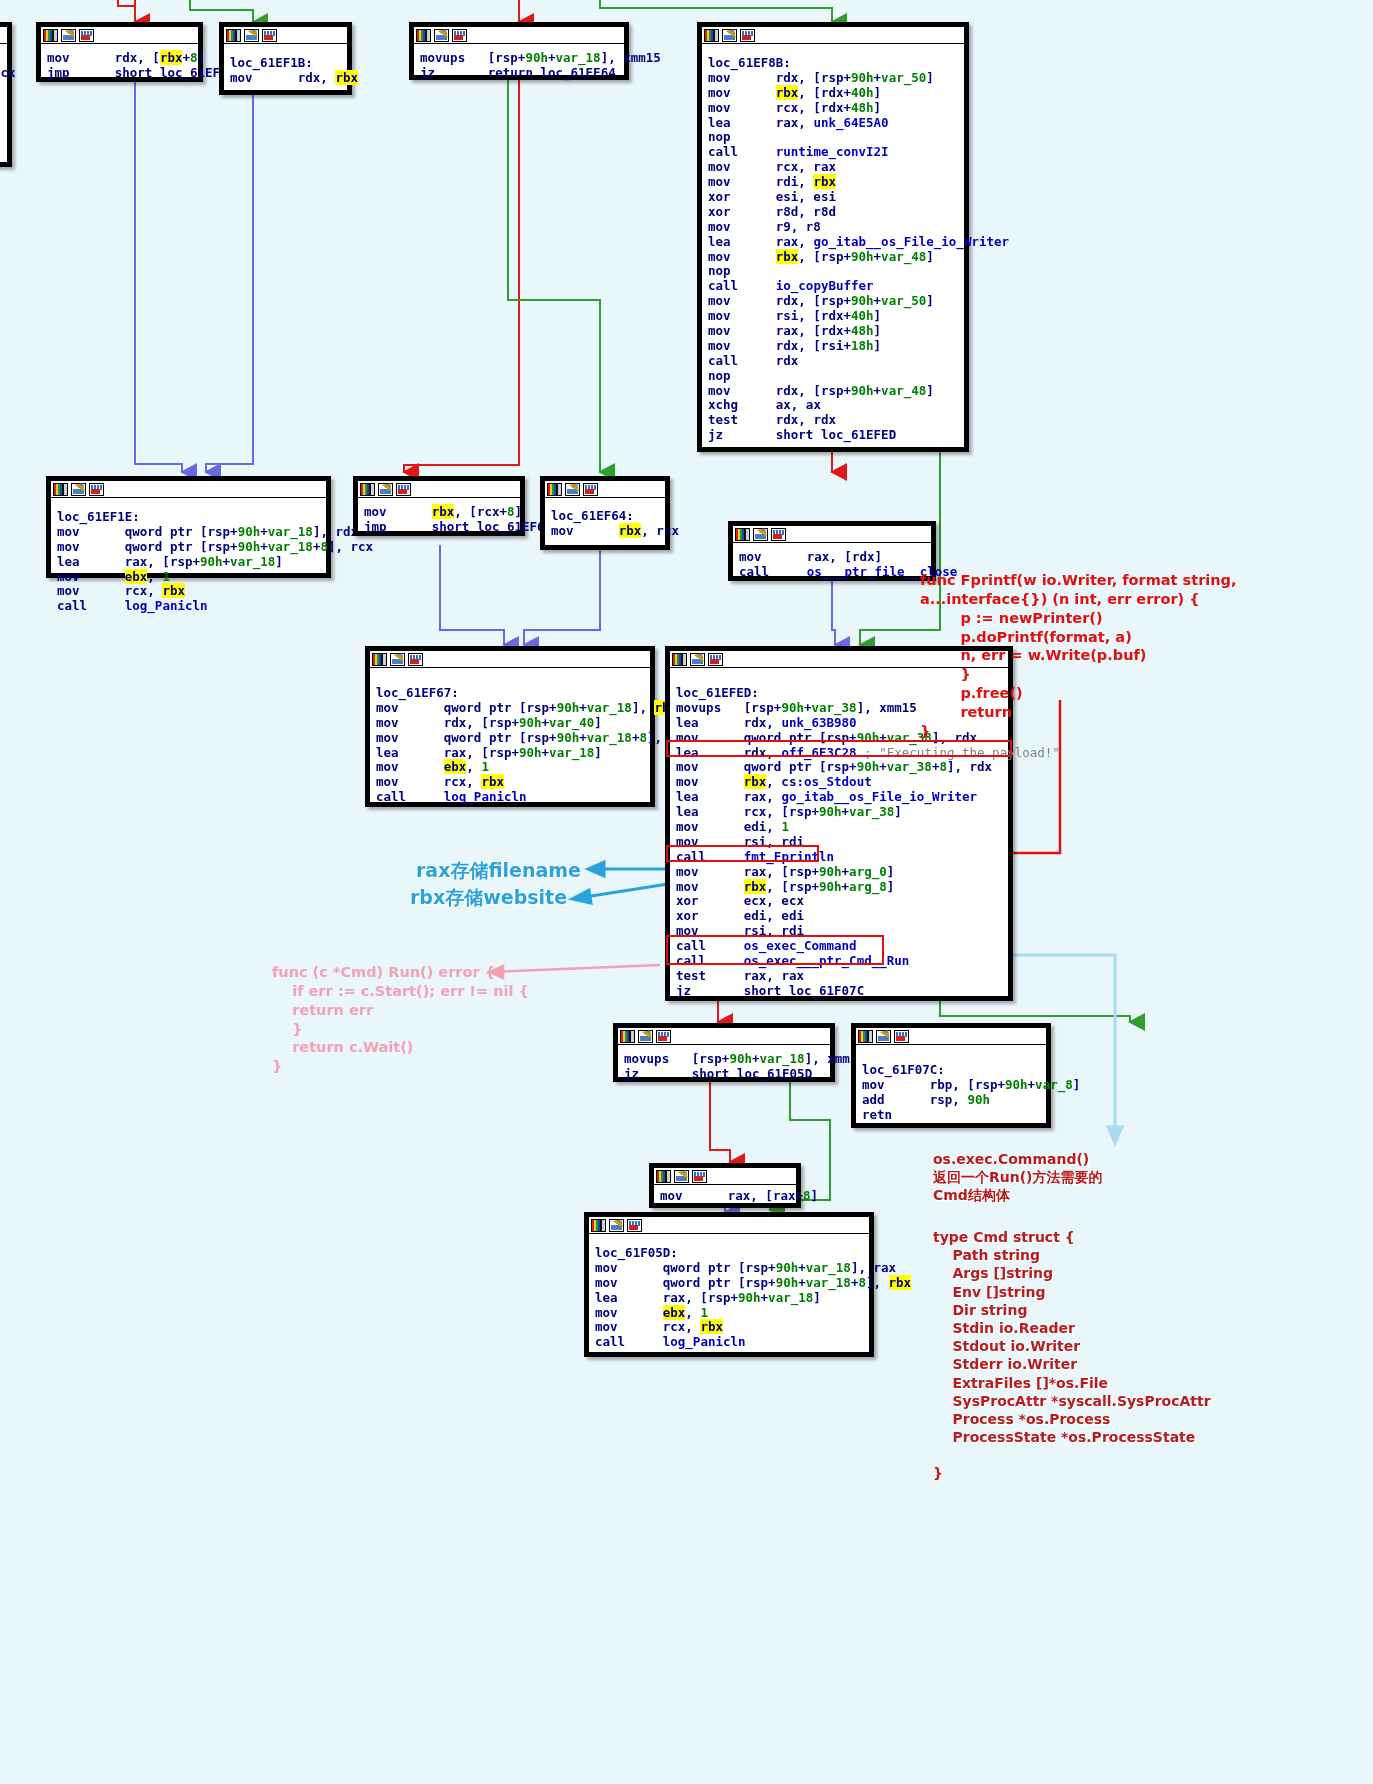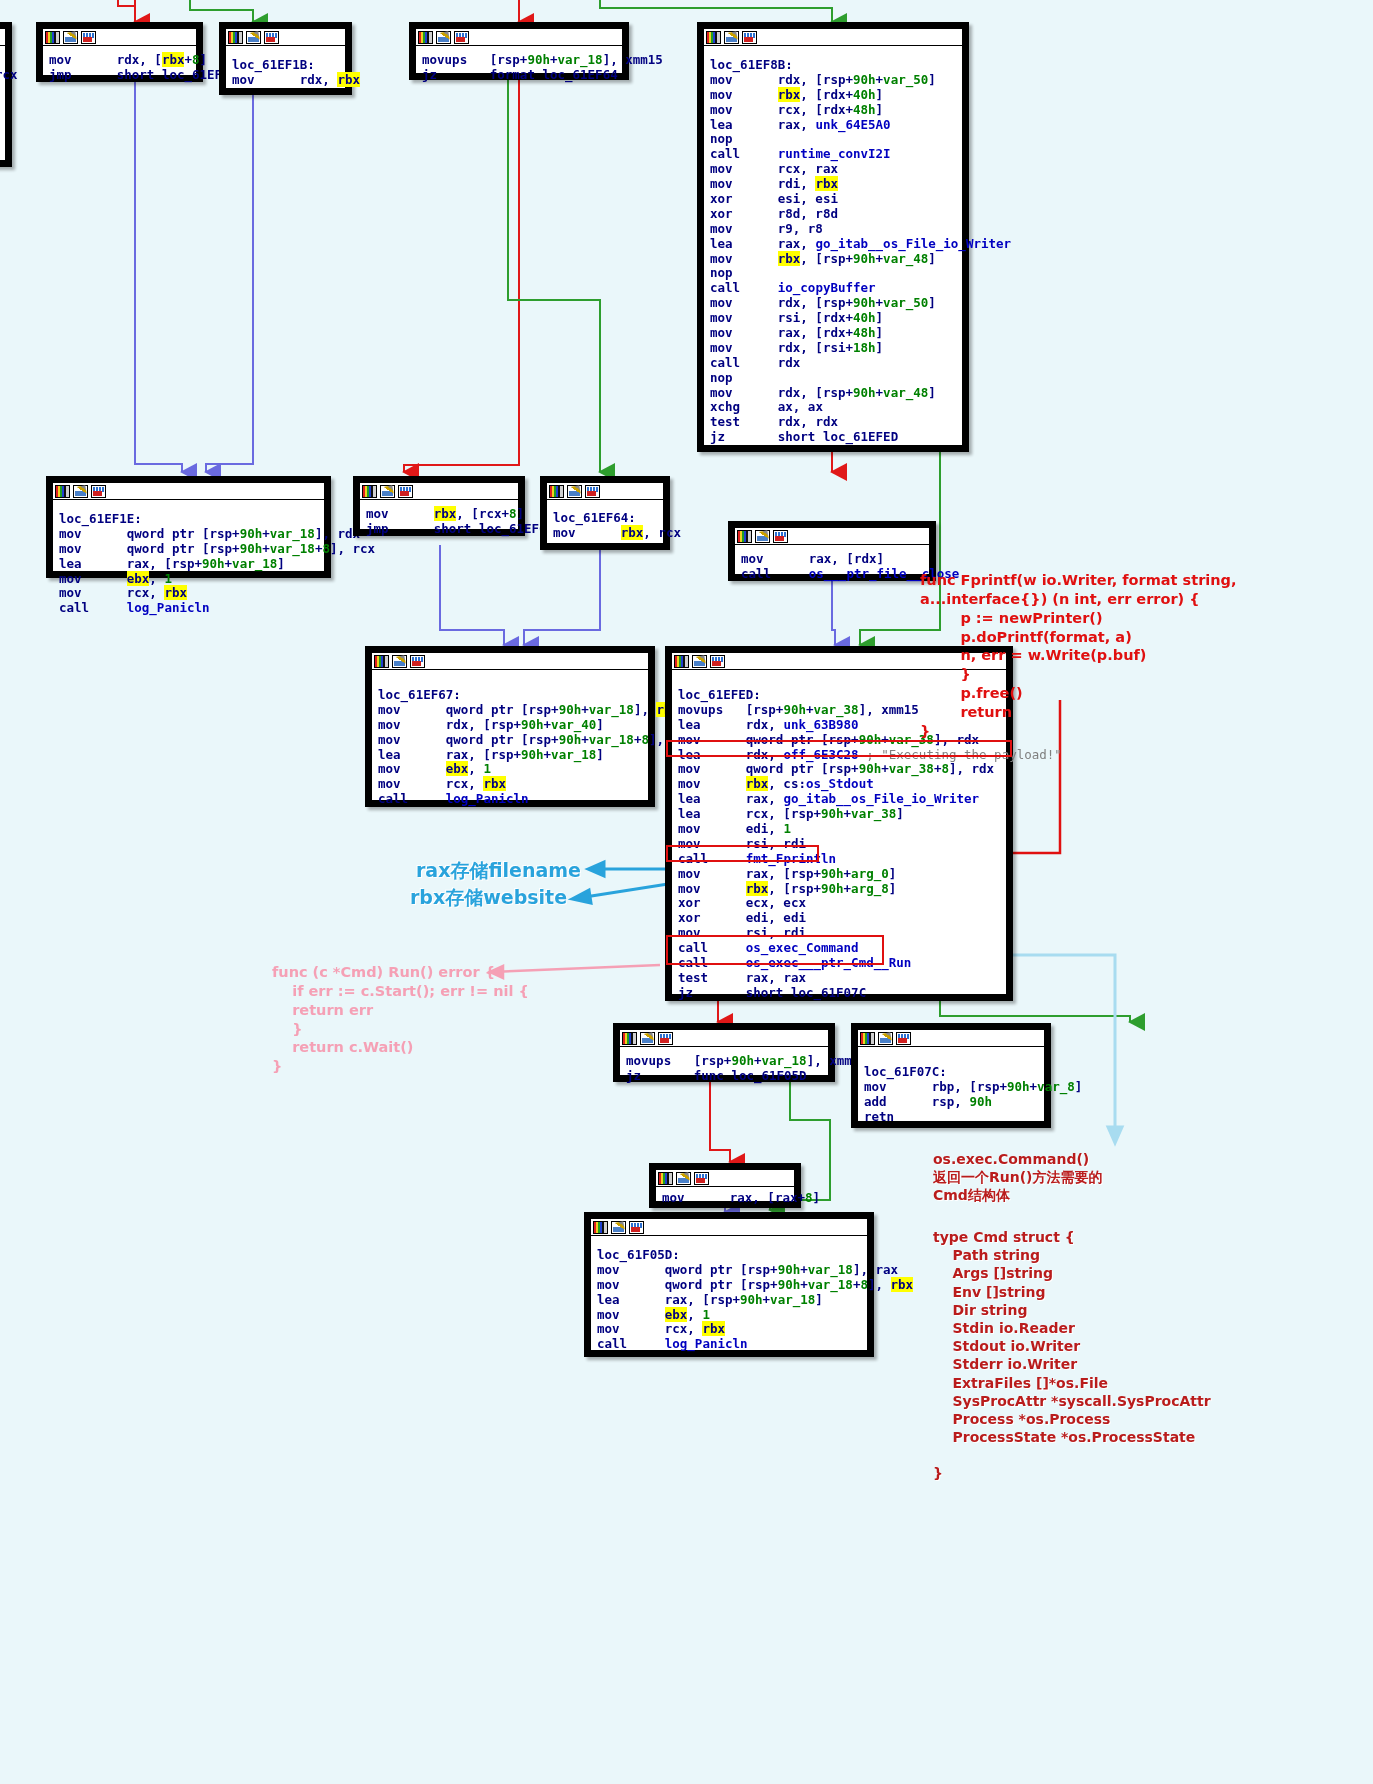--- a/index.html
+++ b/index.html
@@ -20,21 +20,21 @@
   svg.edges {
     position: absolute; left: 0; top: 0;
     width: 1373px; height: 1784px;
     pointer-events: none;
     z-index: 1;
   }
   
   .blk {
     position: absolute;
     background: #ffffff;
-    border: 7px solid #000000;
+    border: 5px solid #000000;
     box-shadow: 3px 3px 3px rgba(0,0,0,0.30);
     z-index: 3;
     padding: 0;
   }
   .blk .titlebar {
     height: 17px;
     border-bottom: 1px solid #000;
     display: flex;
     align-items: center;
     gap: 3px;
@@ -217,21 +217,21 @@
   </div>
   <div class="code" style="padding-top:12px;"><span class="ln"><span class="lbl">loc_61EF1B:</span></span><span class="ln"><span class="mn">mov</span>      <span class="op">rdx, </span><span class="hl">rbx</span></span></div>
 </div>
 
 <div class="blk" style="left:409px; top:22px; width:220px; height:58px;">
   <div class="titlebar">
     <span class="ic ic-palette"></span>
     <span class="ic ic-pencil"></span>
     <span class="ic ic-graph"></span>
   </div>
-  <div class="code"><span class="ln"><span class="mn">movups</span>   <span class="op">[rsp+</span><span class="num">90h</span><span class="op">+</span><span class="num">var_18</span><span class="op">], xmm15</span></span><span class="ln"><span class="mn">jz</span>       <span class="op">format loc_61EF64</span></span></div>
+  <div class="code"><span class="ln"><span class="mn">movups</span>   <span class="op">[rsp+</span><span class="num">90h</span><span class="op">+</span><span class="num">var_18</span><span class="op">], xmm15</span></span><span class="ln"><span class="mn">jz</span>       <span class="op">return loc_61EF64</span></span></div>
 </div>
 
 <div class="blk" style="left:697px; top:22px; width:272px; height:430px;">
   <div class="titlebar">
     <span class="ic ic-palette"></span>
     <span class="ic ic-pencil"></span>
     <span class="ic ic-graph"></span>
   </div>
   <div class="code" style="padding-top:12px;"><span class="ln"><span class="lbl">loc_61EF8B:</span></span><span class="ln"><span class="mn">mov</span>      <span class="op">rdx, [rsp+</span><span class="num">90h</span><span class="op">+</span><span class="num">var_50</span><span class="op">]</span></span><span class="ln"><span class="mn">mov</span>      <span class="hl">rbx</span><span class="op">, [rdx+</span><span class="num">40h</span><span class="op">]</span></span><span class="ln"><span class="mn">mov</span>      <span class="op">rcx, [rdx+</span><span class="num">48h</span><span class="op">]</span></span><span class="ln"><span class="mn">lea</span>      <span class="op">rax, </span><span class="nm">unk_64E5A0</span></span><span class="ln"><span class="mn">nop</span></span><span class="ln"><span class="mn">call</span>     <span class="nm">runtime_convI2I</span></span><span class="ln"><span class="mn">mov</span>      <span class="op">rcx, rax</span></span><span class="ln"><span class="mn">mov</span>      <span class="op">rdi, </span><span class="hl">rbx</span></span><span class="ln"><span class="mn">xor</span>      <span class="op">esi, esi</span></span><span class="ln"><span class="mn">xor</span>      <span class="op">r8d, r8d</span></span><span class="ln"><span class="mn">mov</span>      <span class="op">r9, r8</span></span><span class="ln"><span class="mn">lea</span>      <span class="op">rax, </span><span class="nm">go_itab__os_File_io_Writer</span></span><span class="ln"><span class="mn">mov</span>      <span class="hl">rbx</span><span class="op">, [rsp+</span><span class="num">90h</span><span class="op">+</span><span class="num">var_48</span><span class="op">]</span></span><span class="ln"><span class="mn">nop</span></span><span class="ln"><span class="mn">call</span>     <span class="nm">io_copyBuffer</span></span><span class="ln"><span class="mn">mov</span>      <span class="op">rdx, [rsp+</span><span class="num">90h</span><span class="op">+</span><span class="num">var_50</span><span class="op">]</span></span><span class="ln"><span class="mn">mov</span>      <span class="op">rsi, [rdx+</span><span class="num">40h</span><span class="op">]</span></span><span class="ln"><span class="mn">mov</span>      <span class="op">rax, [rdx+</span><span class="num">48h</span><span class="op">]</span></span><span class="ln"><span class="mn">mov</span>      <span class="op">rdx, [rsi+</span><span class="num">18h</span><span class="op">]</span></span><span class="ln"><span class="mn">call</span>     <span class="op">rdx</span></span><span class="ln"><span class="mn">nop</span></span><span class="ln"><span class="mn">mov</span>      <span class="op">rdx, [rsp+</span><span class="num">90h</span><span class="op">+</span><span class="num">var_48</span><span class="op">]</span></span><span class="ln"><span class="mn">xchg</span>     <span class="op">ax, ax</span></span><span class="ln"><span class="mn">test</span>     <span class="op">rdx, rdx</span></span><span class="ln"><span class="mn">jz</span>       <span class="op">short loc_61EFED</span></span></div>
 </div>
@@ -289,21 +289,21 @@
   </div>
   <div class="code" style="padding-top:18px;"><span class="ln"><span class="lbl">loc_61EFED:</span></span><span class="ln"><span class="mn">movups</span>   <span class="op">[rsp+</span><span class="num">90h</span><span class="op">+</span><span class="num">var_38</span><span class="op">], xmm15</span></span><span class="ln"><span class="mn">lea</span>      <span class="op">rdx, </span><span class="nm">unk_63B980</span></span><span class="ln"><span class="mn">mov</span>      <span class="op">qword ptr [rsp+</span><span class="num">90h</span><span class="op">+</span><span class="num">var_38</span><span class="op">], rdx</span></span><span class="ln"><span class="mn">lea</span>      <span class="op">rdx, </span><span class="nm">off_6E3C28</span> <span class="cmt">; "Executing the payload!"</span></span><span class="ln"><span class="mn">mov</span>      <span class="op">qword ptr [rsp+</span><span class="num">90h</span><span class="op">+</span><span class="num">var_38</span><span class="op">+</span><span class="num">8</span><span class="op">], rdx</span></span><span class="ln"><span class="mn">mov</span>      <span class="hl">rbx</span><span class="op">, cs:</span><span class="nm">os_Stdout</span></span><span class="ln"><span class="mn">lea</span>      <span class="op">rax, </span><span class="nm">go_itab__os_File_io_Writer</span></span><span class="ln"><span class="mn">lea</span>      <span class="op">rcx, [rsp+</span><span class="num">90h</span><span class="op">+</span><span class="num">var_38</span><span class="op">]</span></span><span class="ln"><span class="mn">mov</span>      <span class="op">edi, </span><span class="num">1</span></span><span class="ln"><span class="mn">mov</span>      <span class="op">rsi, rdi</span></span><span class="ln"><span class="mn">call</span>     <span class="nm">fmt_Fprintln</span></span><span class="ln"><span class="mn">mov</span>      <span class="op">rax, [rsp+</span><span class="num">90h</span><span class="op">+</span><span class="num">arg_0</span><span class="op">]</span></span><span class="ln"><span class="mn">mov</span>      <span class="hl">rbx</span><span class="op">, [rsp+</span><span class="num">90h</span><span class="op">+</span><span class="num">arg_8</span><span class="op">]</span></span><span class="ln"><span class="mn">xor</span>      <span class="op">ecx, ecx</span></span><span class="ln"><span class="mn">xor</span>      <span class="op">edi, edi</span></span><span class="ln"><span class="mn">mov</span>      <span class="op">rsi, rdi</span></span><span class="ln"><span class="mn">call</span>     <span class="nm">os_exec_Command</span></span><span class="ln"><span class="mn">call</span>     <span class="nm">os_exec___ptr_Cmd__Run</span></span><span class="ln"><span class="mn">test</span>     <span class="op">rax, rax</span></span><span class="ln"><span class="mn">jz</span>       <span class="op">short loc_61F07C</span></span></div>
 </div>
 
 <div class="blk" style="left:613px; top:1023px; width:222px; height:59px;">
   <div class="titlebar">
     <span class="ic ic-palette"></span>
     <span class="ic ic-pencil"></span>
     <span class="ic ic-graph"></span>
   </div>
-  <div class="code"><span class="ln"><span class="mn">movups</span>   <span class="op">[rsp+</span><span class="num">90h</span><span class="op">+</span><span class="num">var_18</span><span class="op">], xmm15</span></span><span class="ln"><span class="mn">jz</span>       <span class="op">func loc_61F05D</span></span></div>
+  <div class="code"><span class="ln"><span class="mn">movups</span>   <span class="op">[rsp+</span><span class="num">90h</span><span class="op">+</span><span class="num">var_18</span><span class="op">], xmm15</span></span><span class="ln"><span class="mn">jz</span>       <span class="op">short loc_61F05D</span></span></div>
 </div>
 
 <div class="blk" style="left:851px; top:1023px; width:200px; height:105px;">
   <div class="titlebar">
     <span class="ic ic-palette"></span>
     <span class="ic ic-pencil"></span>
     <span class="ic ic-graph"></span>
   </div>
   <div class="code" style="padding-top:18px;"><span class="ln"><span class="lbl">loc_61F07C:</span></span><span class="ln"><span class="mn">mov</span>      <span class="op">rbp, [rsp+</span><span class="num">90h</span><span class="op">+</span><span class="num">var_8</span><span class="op">]</span></span><span class="ln"><span class="mn">add</span>      <span class="op">rsp, </span><span class="num">90h</span></span><span class="ln"><span class="mn">retn</span></span></div>
 </div>

